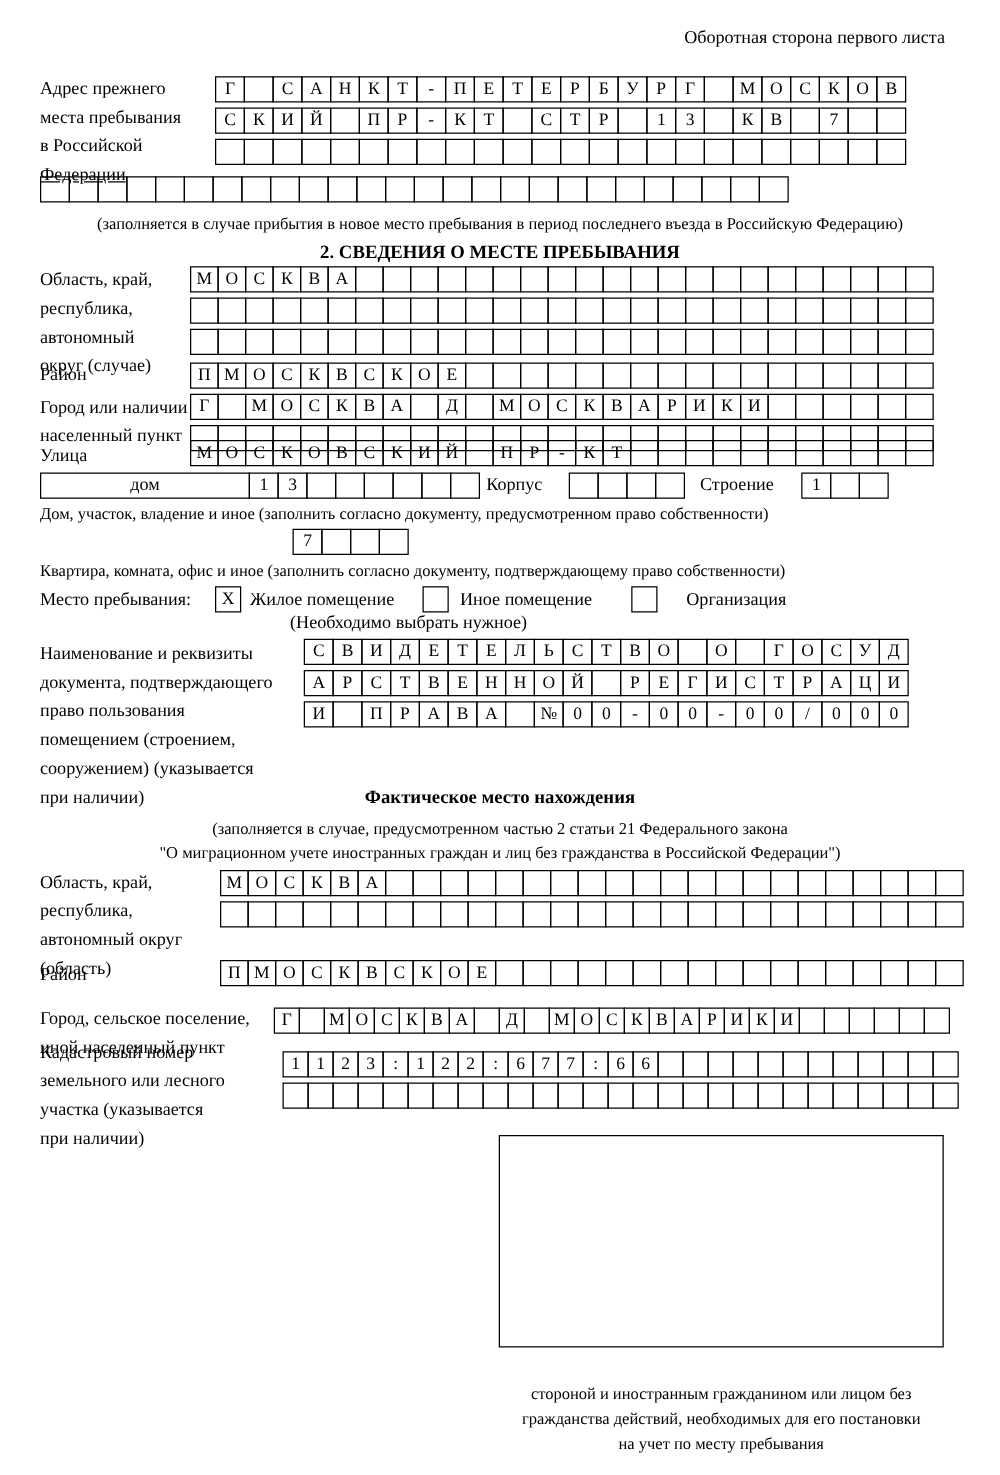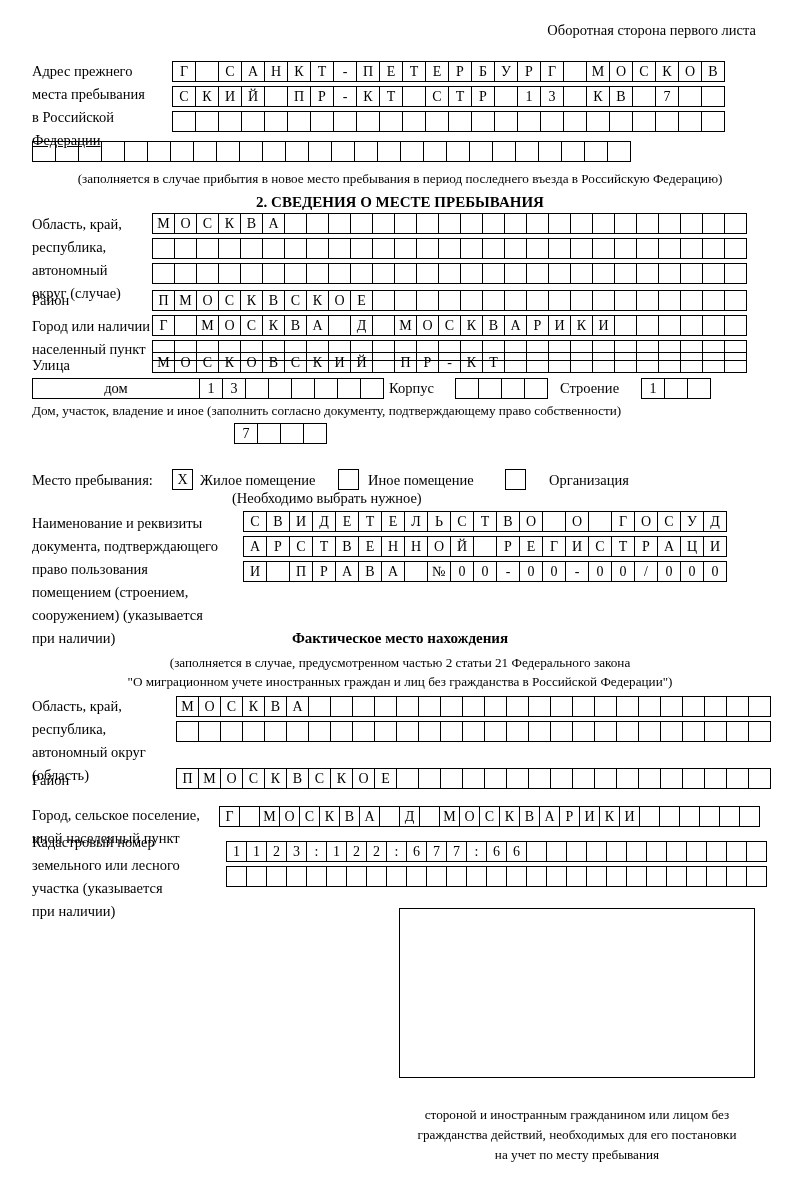--- a/index.html
+++ b/index.html
@@ -440,28 +440,29 @@
       <div class="cell" style="width: 24px;"></div>
       <div class="cell" style="width: 24px;"></div>
     </div>
   <div class="lbl" style="left:560px; top:379px;">Строение</div>
   <div class="cells" id="s2-stroenie" style="left:641px; top:378px;">
       <div class="cell" style="width: 24px;">1</div>
       <div class="cell" style="width: 24px;"></div>
       <div class="cell" style="width: 24px;"></div>
     </div>
 
-  <div class="lbl small" style="left:32px; top:401px;">Дом, участок, владение и иное (заполнить согласно документу, подтверждающему право собственности)</div>
+  <div class="lbl small" style="left:32px; top:401px;">Дом, участок, владение и иное (заполнить согласно документу, предусмотренном право собственности)</div>
 
   <div class="cells" id="s2-flat" style="left:234px; top:423px;">
       <div class="cell" style="width: 24px;">7</div>
       <div class="cell" style="width: 24px;"></div>
       <div class="cell" style="width: 24px;"></div>
       <div class="cell" style="width: 24px;"></div>
     </div>
+  <div class="lbl small" style="left:32px; top:447px;">Квартира, комната, офис и иное (заполнить согласно документу, подтверждающему право собственности)</div>
 
   <div class="lbl" style="left:32px; top:471px;">Место пребывания:</div>
   <div class="chk" style="position:absolute; left:172px; top:469px;">X</div>
   <div class="lbl" style="left:200px; top:471px;">Жилое помещение</div>
   <div class="chk" style="position:absolute; left:338px; top:469px;"></div>
   <div class="lbl" style="left:368px; top:471px;">Иное помещение</div>
   <div class="chk" style="position:absolute; left:505px; top:469px;"></div>
   <div class="lbl" style="left:549px; top:471px;">Организация</div>
   <div class="lbl" style="left:232px; top:489px;">(Необходимо выбрать нужное)</div>
 

